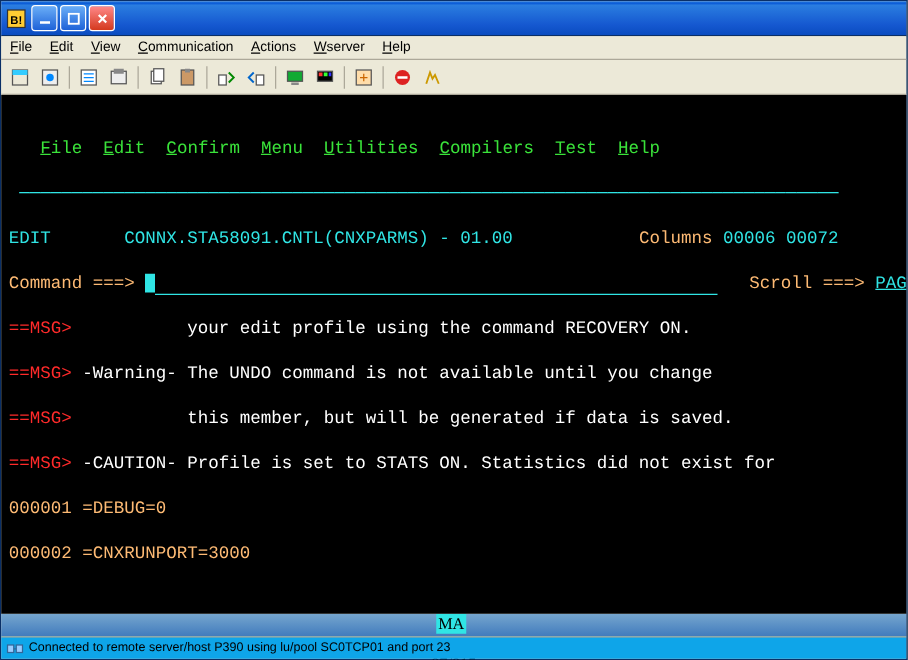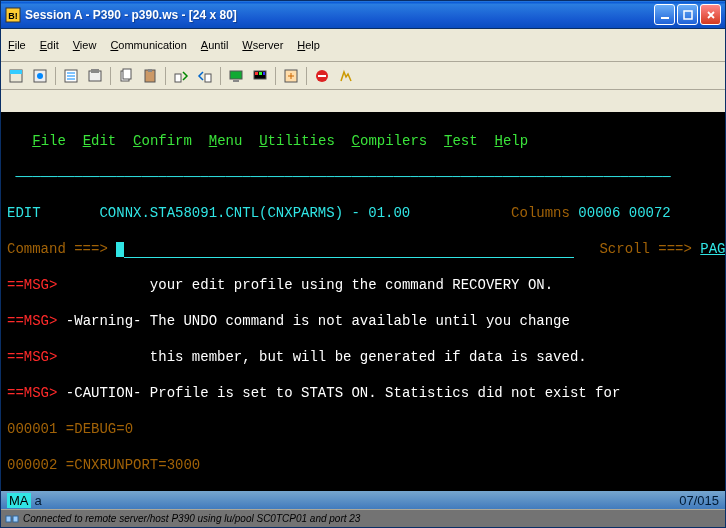--- a/index.html
+++ b/index.html
@@ -6,56 +6,55 @@
 body { font-family:"Tahoma",sans-serif; background:#3a6ea5; width:726px; height:528px; overflow:hidden; }
 .window { width:726px; height:528px; background:#ece9d8; border:1px solid #0a2f66; display:flex; flex-direction:column; }
 .titlebar { height:28px; background:linear-gradient(180deg,#2a7de0 0%,#0a5ad6 6%,#2a7de0 12%,#1558d0 70%,#0a4cc0 100%); display:flex; align-items:center; padding:0 4px; color:#fff; font-size:12px; font-weight:bold; border-bottom:1px solid #0a2f66; }
 .titlebar .tb-icon { width:16px; height:16px; margin-right:4px; display:flex; align-items:center; justify-content:center; }
 .tb-icon svg { width:16px; height:16px; }
 .tb-title { flex:1; text-shadow:1px 1px 1px rgba(0,0,0,.3); }
 .tb-btns { display:flex; gap:2px; }
 .tb-btn { width:21px; height:21px; border:1px solid #fff; border-radius:3px; display:flex; align-items:center; justify-content:center; font-family:Arial; font-size:10px; font-weight:bold; color:#fff; }
 .tb-min,.tb-max { background:linear-gradient(180deg,#6aaef7,#1e62d8); }
 .tb-close { background:linear-gradient(180deg,#f88,#d43a1f); }
-.menubar { height:33px; background:#ece9d8; display:flex; align-items:center; font-size:11px; color:#000; border-bottom:1px solid #aca899; }
+.menubar { height:19px; background:#ece9d8; display:flex; align-items:center; font-size:11px; color:#000; border-bottom:1px solid #aca899; }
 .menubar .mitem { padding:2px 7px; cursor:default; }
 .menubar .mitem u { text-decoration:underline; }
 .toolbar { height:28px; background:#ece9d8; display:flex; align-items:center; padding:2px 4px; gap:2px; border-bottom:1px solid #aca899; }
 .toolbar .tbtn { width:22px; height:22px; border:1px solid #ece9d8; display:flex; align-items:center; justify-content:center; }
 .toolbar .tbtn svg { width:16px; height:16px; }
 .toolbar .sep { width:1px; height:18px; background:#aca899; margin:0 2px; }
-.term { flex:1; background:#000; font-family:"Consolas","Courier New",monospace; font-size:14px; line-height:18px; color:#0f0; padding:2px 6px; white-space:pre; overflow:hidden; position:relative;margin-top:22px; }
+.term { flex:1; background:#000; font-family:"Consolas","Courier New",monospace; font-size:14px; line-height:18px; color:#0f0; padding:16px 6px; white-space:pre; overflow:hidden; position:relative; }
 .tmenu { color:#3ae33a; }
 .tmenu .u { text-decoration:underline; }
 .cyan { color:#30e5e5; }
 .red  { color:#ff2a2a; }
 .white{ color:#fff; }
-.green{ color:#a16207; }
+.green{ color:#fdba74; }
 .uline { text-decoration:underline; }
 .cmdline-input { display:inline-block; width:450px; border-bottom:1px solid #30e5e5; height:15px; vertical-align:bottom; }
 .cursor-block { display:inline-block; width:8px; height:15px; background:#30e5e5; vertical-align:middle; }
-.oia { height:18px; background:linear-gradient(180deg,#76a6ce,#417bbd); color:#001a33; font-family:Liberation Sans, sans-serif; font-size:13px; display:flex; align-items:center; padding:0 6px; }
+.oia { height:18px; background:linear-gradient(180deg,#76a6ce,#417bbd); color:#001a33; font-family:Liberation Serif, serif; font-size:13px; display:flex; align-items:center; padding:0 6px;flex-direction:column; }
 .oia .hl { background:#30e5e5; color:#000; padding:0 2px; margin-right:4px; }
 .oia .sp { flex:1; }
-.statusbar { height:18px; background:#737373; border-top:1px solid #aca899; display:flex; align-items:center; font-size:10px; color:#000; padding:0 4px;font-style:italic; }
+.statusbar { height:18px; background:#0ea5e9; border-top:1px solid #aca899; display:flex; align-items:center; font-size:10px; color:#000; padding:0 4px; }
 .statusbar .sicon { width:14px; height:14px; margin-right:4px; display:flex; align-items:center; justify-content:center; }
 </style>
 </head>
 <body>
 
 <div class="window">
 
   <div class="titlebar">
     <span class="tb-icon">
       <svg viewBox="0 0 16 16">
           <rect x="1" y="1" width="14" height="14" fill="#ffcc33" stroke="#333"></rect>
           <text x="8" y="12" font-size="9" text-anchor="middle" fill="#000" font-family="Arial" font-weight="bold">B!</text>
         </svg>
     </span>
-    <span class="tb-title">Session A - P390 - p390.ws - [24 x 80]</span>
     <div class="tb-btns">
       <div class="tb-btn tb-min">
           <svg width="10" height="10">
             <rect x="1" y="7" width="8" height="2" fill="#fff"></rect>
           </svg>
         </div>
       <div class="tb-btn tb-max">
           <svg width="10" height="10">
             <rect x="1" y="1" width="8" height="8" fill="none" stroke="#fff" stroke-width="1.5"></rect>
           </svg>
@@ -66,21 +65,21 @@
           </svg>
         </div>
     </div>
   </div>
 
   <div class="menubar">
     <span class="mitem"><u>F</u><span>ile</span></span>
     <span class="mitem"><u>E</u><span>dit</span></span>
     <span class="mitem"><u>V</u><span>iew</span></span>
     <span class="mitem"><u>C</u><span>ommunication</span></span>
-    <span class="mitem"><u>A</u><span>until</span></span>
+    <span class="mitem"><u>A</u><span>ctions</span></span>
     <span class="mitem"><u>W</u><span>server</span></span>
     <span class="mitem"><u>H</u><span>elp</span></span>
   </div>
 
   <div class="toolbar">
     <div class="tbtn">
         <svg viewBox="0 0 16 16">
           <rect x="2" y="2" width="12" height="12" fill="#ece9d8" stroke="#555"></rect>
           <rect x="2" y="2" width="12" height="4" fill="#3cf"></rect>
         </svg>

